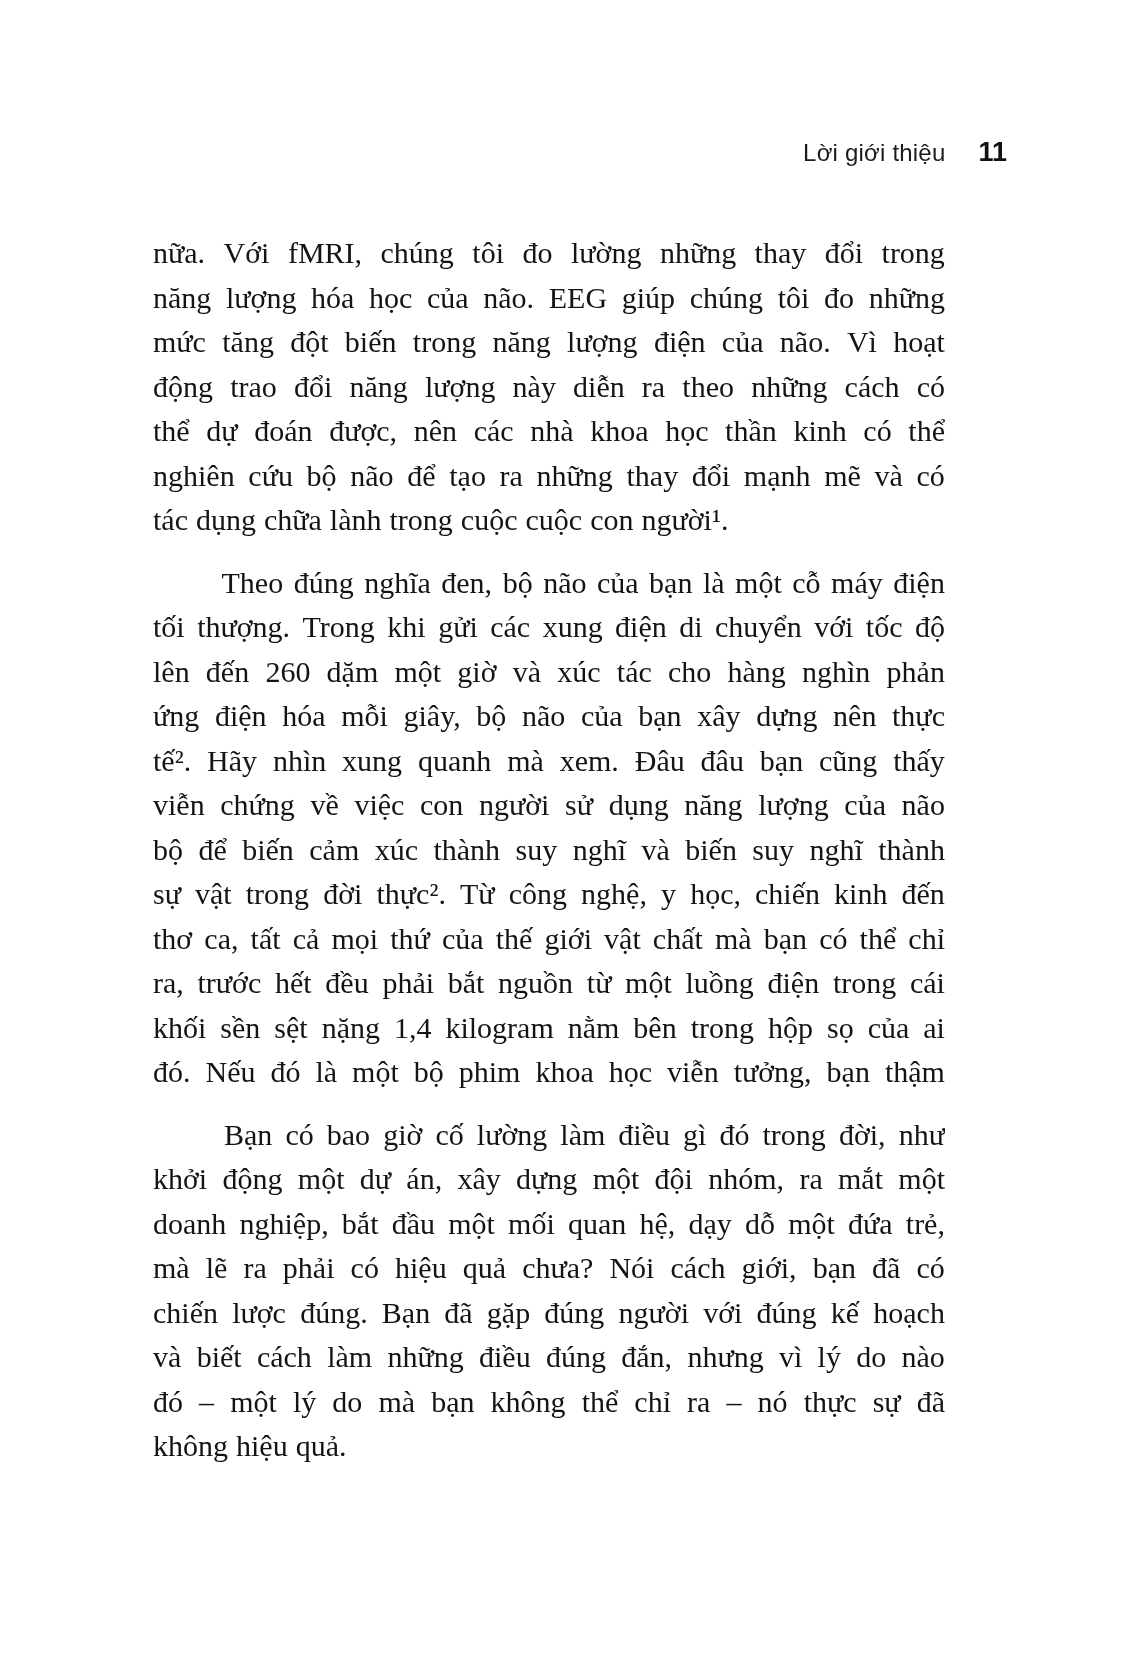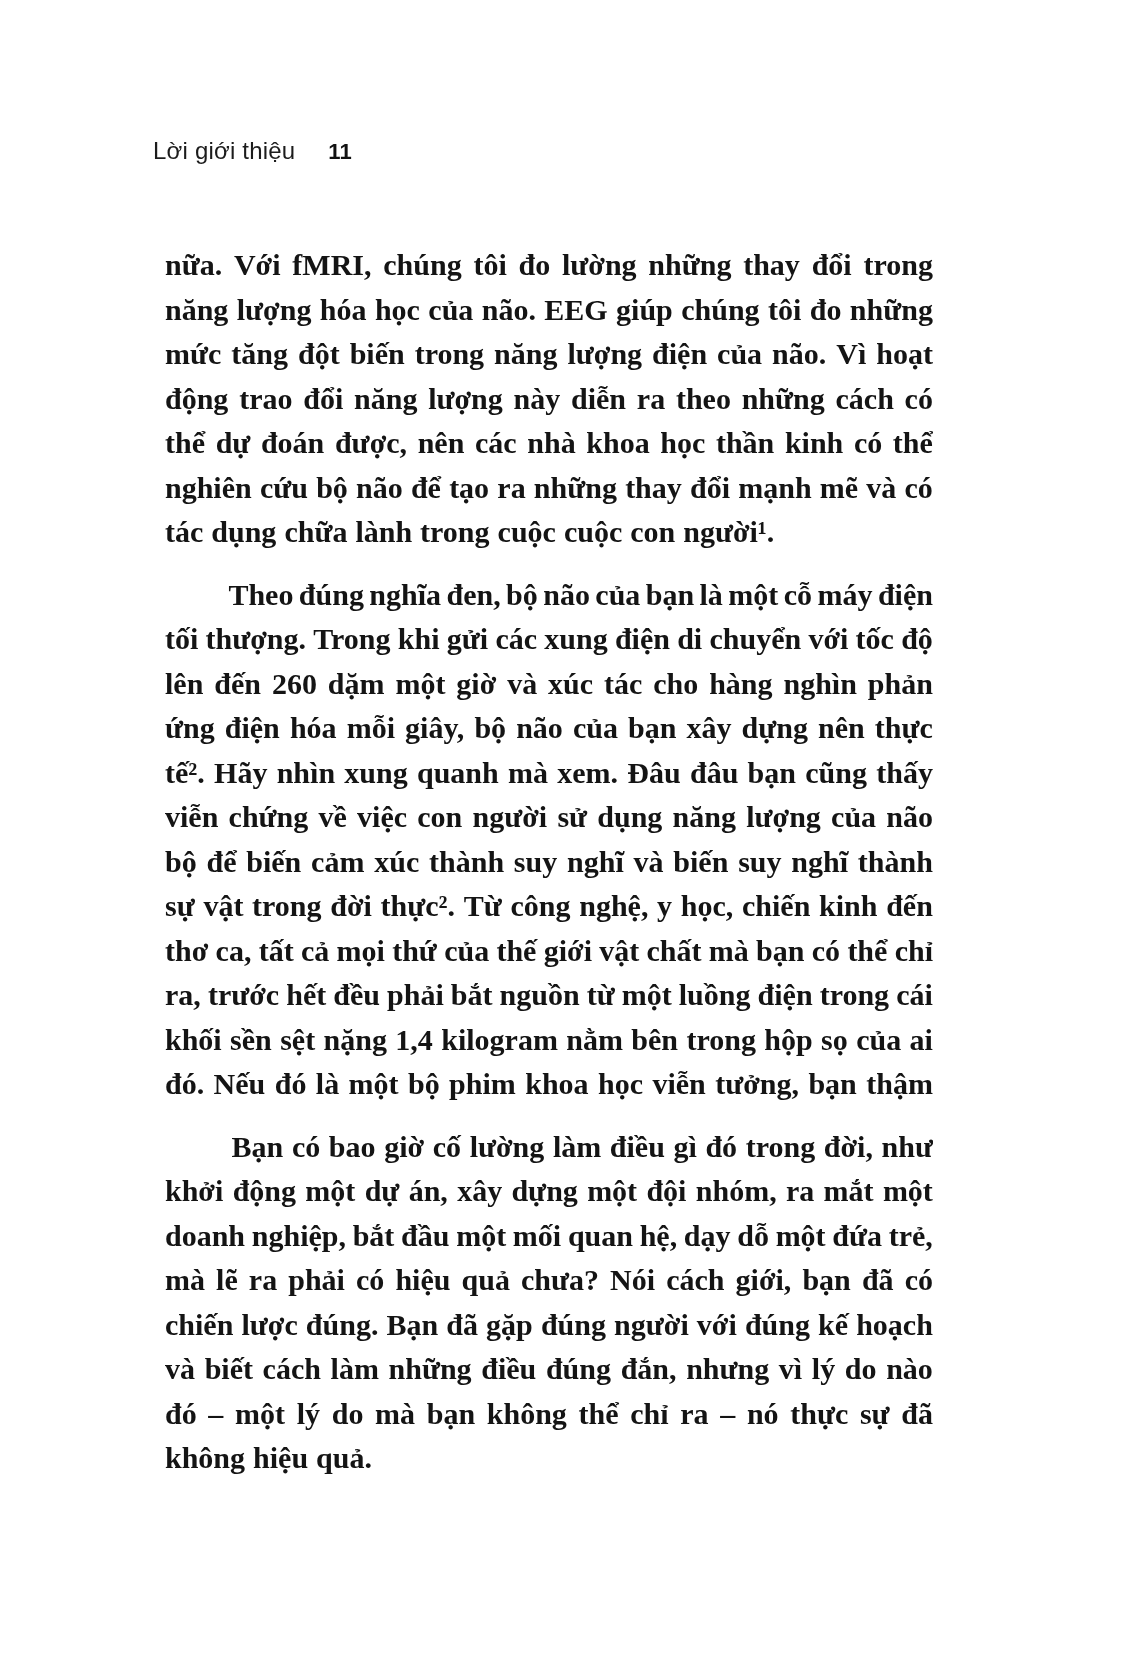--- a/index.html
+++ b/index.html
@@ -9,38 +9,38 @@
     position: relative;
     font-family: "Liberation Serif", "DejaVu Serif", serif;
     overflow: hidden;
   }
   .page { position: absolute; inset: 0; }
 
   
   .header {
     position: absolute;
     top: 137px; left: 153px; width: 854px;
-    display: flex; justify-content: flex-start; align-items: baseline;
+    display: flex; justify-content: flex-end; align-items: baseline;
     gap: 33px;
     font-family: "Liberation Sans", "DejaVu Sans", sans-serif;
   }
   .running-title {
     font-size: 24px; color: #1c1c1c; letter-spacing: 0.2px;
   }
   .page-number {
-    font-size: 22px; font-weight: 700; color: #111111;
+    font-size: 27px; font-weight: 700; color: #111111;
   }
 
   
   .body-text {
     position: absolute;
     top: 231px; left: 153px; width: 792px;
     font-size: 30px; line-height: 44.5px; color: #141414;
   }
-  .paragraph { margin: 12px; font-weight: bold; }
+  .paragraph { margin: 0; }
   .paragraph + .paragraph { margin-top: 18px; }
 
   
   .line {
     display: flex; justify-content: space-between;
     white-space: nowrap;
     height: 44.5px; line-height: 44.5px;
     overflow: hidden;
   }
   .line.indent::before { content: ""; display: block; width: 58px; flex: 0 0 58px; }

